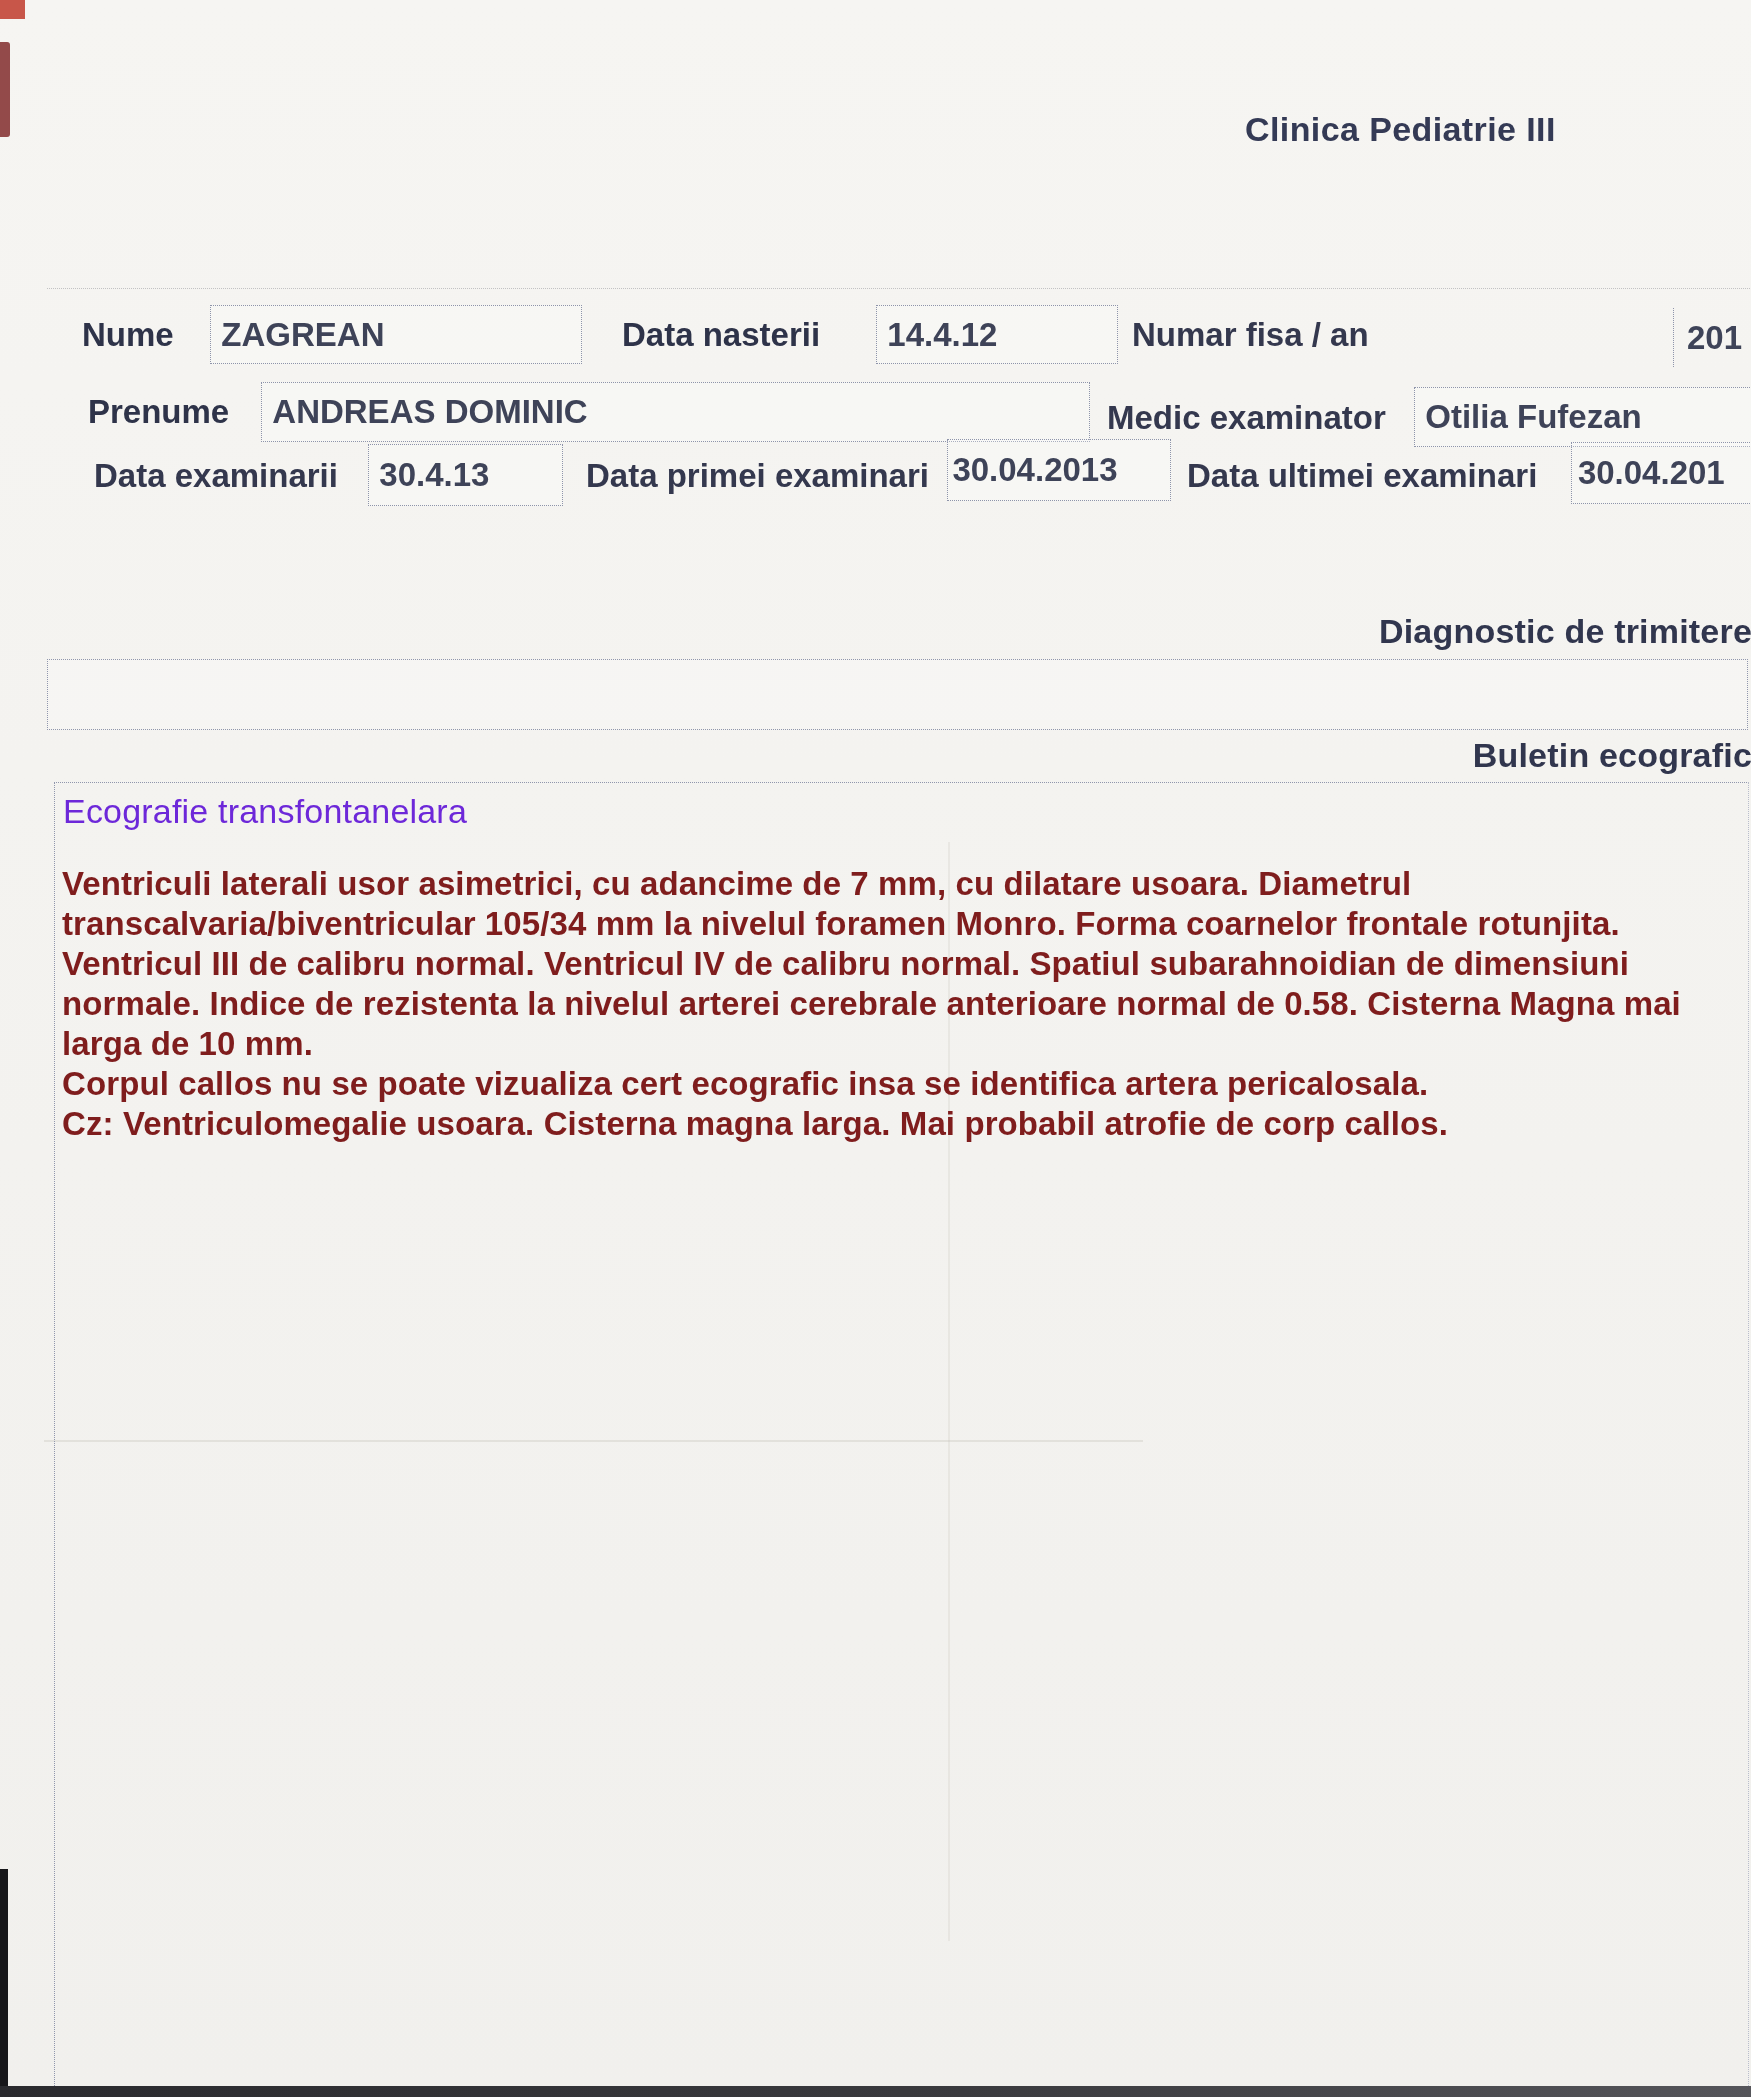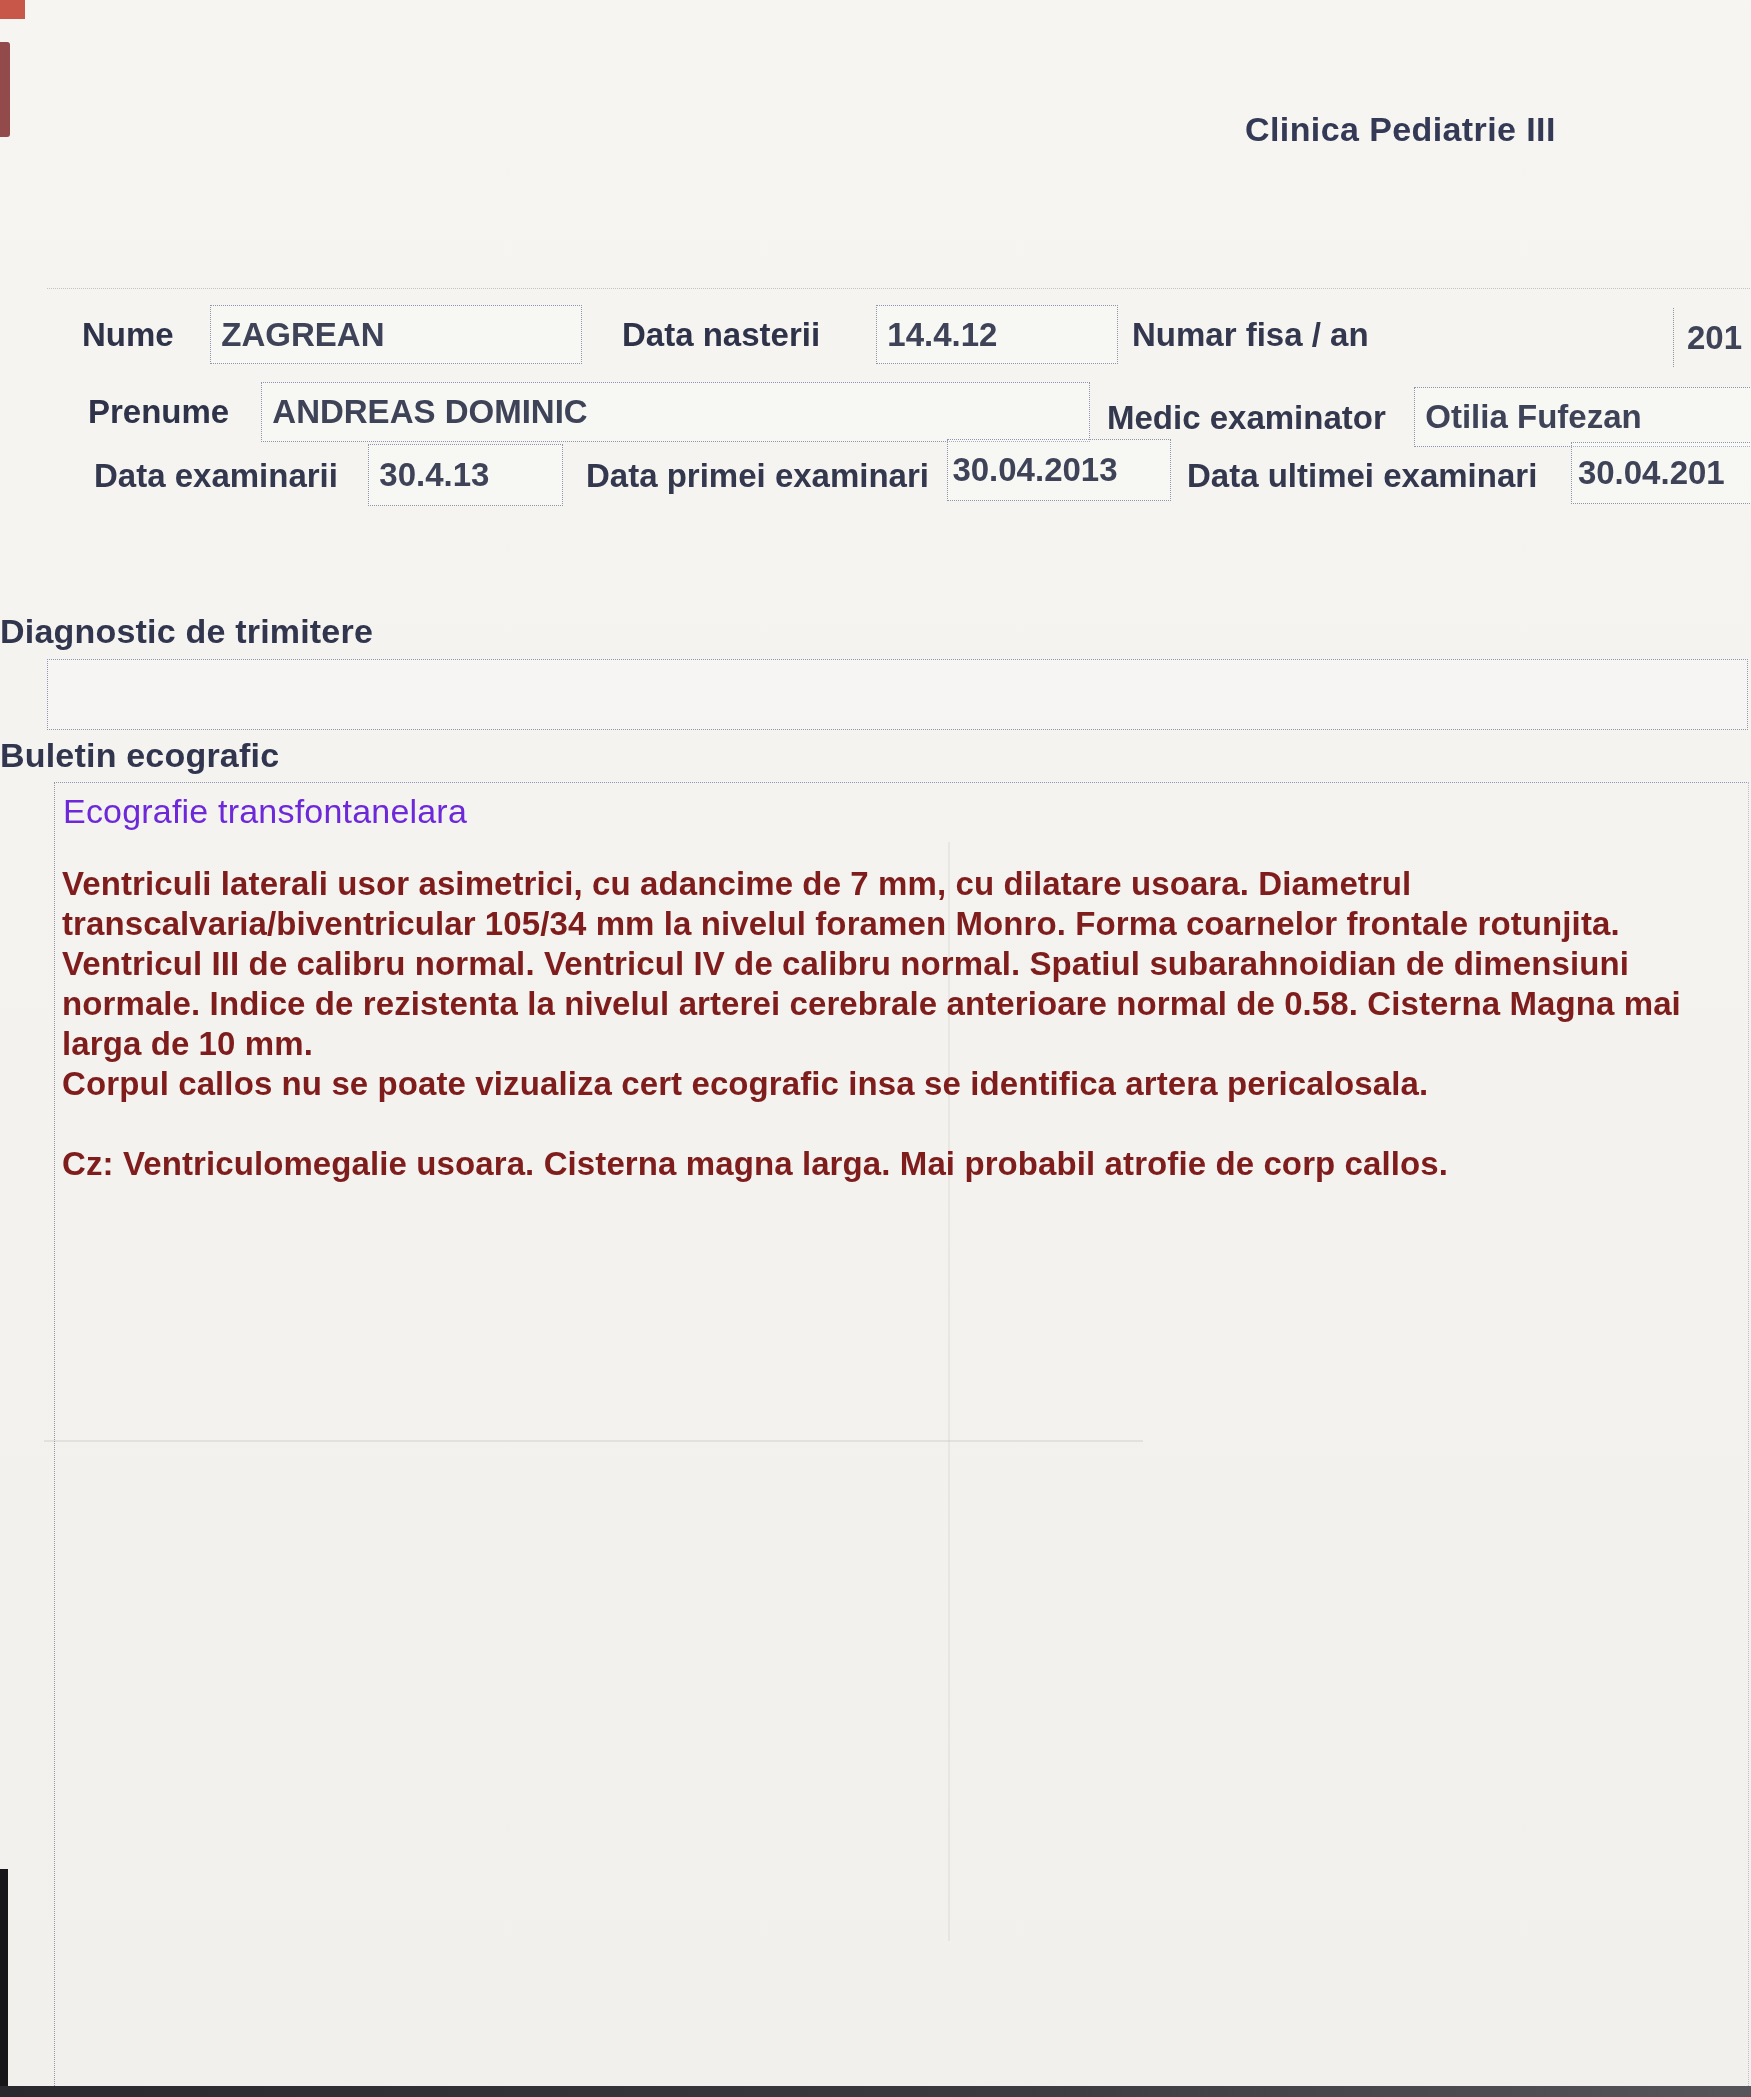--- a/index.html
+++ b/index.html
@@ -59,21 +59,21 @@
     border: 0.7px dotted #8e94aa;
     font-size: 33px; color: #3e4358;
     display: flex; align-items: center;
     padding-left: 10.3px; white-space: nowrap;
     background: rgba(255,255,255,.25);
   }
   .field.leftborder { border: none; border-left: 1.5px dotted #8e94aa; background: transparent; }
 
   
   .center-heading {
-    left: 0; width: 1752px; text-align: left;
+    left: 0; width: 1752px; text-align: right;
     font-size: 34px; font-weight: bold; color: #31364e;
     letter-spacing: 0.2px;
   }
 
   .diag-box {
     left: 47px; top: 659px; width: 1701px; height: 71px;
     border: 0.7px dotted #9096ac;
     background: rgba(255,255,255,.2);
   }
 
@@ -87,21 +87,21 @@
     left: 63px; top: 792px;
     font-size: 34px; font-weight: normal; color: #6d28d9;
     letter-spacing: 0.2px;
   }
   .report-body {
     left: 62px; top: 864px; width: 1684px;
     font-size: 33px; line-height: 40px; color: #7f1d1d;
     letter-spacing: 0.1px;
   }
   .report-body p { margin: 0; }
-  .report-body p.conclusion { margin-top: 40px; }
+  .report-body p.conclusion { }
 </style>
 </head>
 <body>
 
 <div class="abs corner-red"></div>
 <div class="abs corner-red-streak"></div>
 <div class="abs edge-left-black"></div>
 <div class="abs edge-bottom-dark"></div>
 <div class="abs crease-h"></div>
 <div class="abs crease-v"></div>

